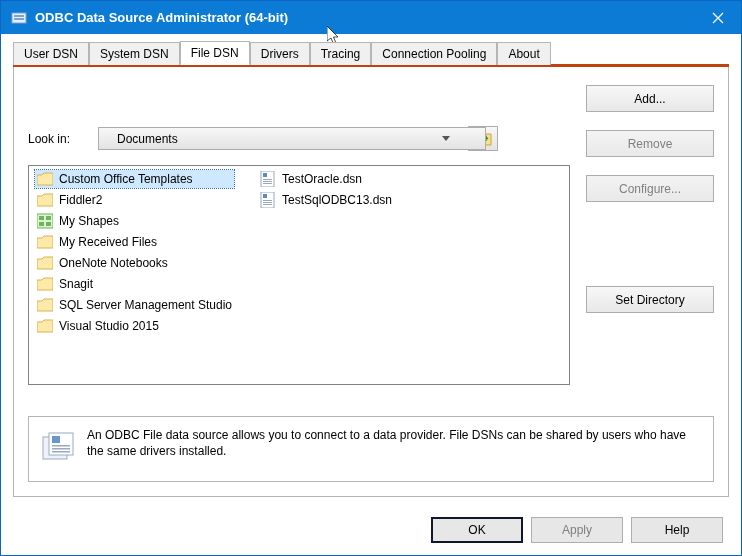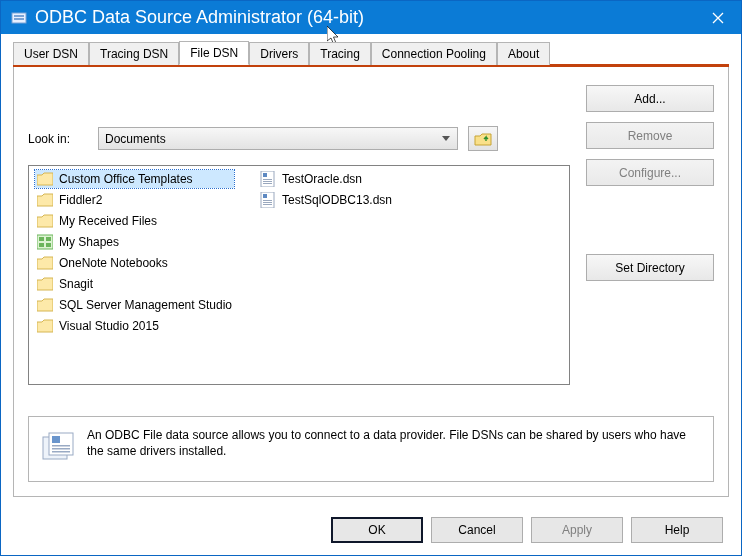--- a/index.html
+++ b/index.html
@@ -1,37 +1,37 @@
 <!DOCTYPE html>
 <html><head>
 <meta charset="utf-8">
 <style>
   * { box-sizing: border-box; font-family: "Segoe UI", Tahoma, sans-serif; font-size: 12px; }
   body { margin: 0; background: #fff; }
   .window { width: 742px; height: 556px; background: #fff; position: relative; border: 1px solid #0b66c3; }
   .titlebar { height: 33px; background: #0b7bd6; display: flex; align-items: center; padding: 0 10px; color: #fff; position: relative; }
   .titlebar .appicon { width: 16px; height: 16px; margin-right: 8px; display: inline-flex; }
-  .titlebar .title { font-size: 18px; flex: 1; }
+  .titlebar .title { font-size: 13px; flex: 1; font-weight: bold; }
   .titlebar .close { width: 46px; height: 33px; display: flex; align-items: center; justify-content: center; position: absolute; right: 0; top: 0; }
   .cursor-arrow { position: absolute; left: 326px; top: 25px; pointer-events: none; }
 
   .client { padding: 8px 12px 12px 12px; }
   .tabstrip { display: flex; align-items: flex-end; height: 25px; border-bottom: 3px solid #c2410c; margin-bottom: 0; }
   .tab { padding: 4px 10px 4px 10px; border: 1px solid #b5b5b5; border-bottom: none; background: #f0f0f0; margin-right: 0; position: relative; top: 1px; cursor: pointer; }
   .tab.active { background: #fff; top: 1px; border-bottom: 1px solid #fff; z-index: 2; }
   .tabpanel { border: 1px solid #b5b5b5; border-top: none; padding: 18px 14px 14px 14px; height: 430px; position: relative; }
 
   .lookrow { display: flex; align-items: center; gap: 10px; margin-top: 41px; }
   .lookrow label { width: 60px; }
-  .lookrow select { width: 360px; height: 23px; border: 1px solid #adadad; background: linear-gradient(#f7f7f7,#e3e3e3); padding: 0 18px 0 6px; appearance: none; position: relative; }
+  .lookrow select { width: 388px; height: 23px; border: 1px solid #adadad; background: linear-gradient(#f7f7f7,#e3e3e3); padding: 0 18px 0 18px; appearance: none; position: relative; }
   .select-wrap { position: relative; width: 360px; }
   .select-wrap::after { content: ""; position: absolute; right: 8px; top: 9px; width: 0; height: 0; border-left: 4px solid transparent; border-right: 4px solid transparent; border-top: 5px solid #555; pointer-events: none; }
   .upbtn { width: 30px; height: 25px; border: 1px solid #adadad; background: linear-gradient(#f7f7f7,#e3e3e3); display: flex; align-items: center; justify-content: center; cursor: pointer; }
 
-  .rightcol { position: absolute; right: 14px; top: 18px; width: 128px; display: flex; flex-direction: column; gap: 10px; }
+  .rightcol { position: absolute; right: 14px; top: 18px; width: 128px; display: flex; flex-direction: column; gap: 18px; }
   .rightcol button { height: 27px; border: 1px solid #adadad; background: linear-gradient(#f7f7f7,#e8e8e8); cursor: pointer; }
   .rightcol button:disabled { color: #808080; background: linear-gradient(#f3f3f3,#e9e9e9); cursor: default; }
   .rightcol .gap-big { height: 48px; }
 
   .listbox { margin-top: 14px; width: 542px; height: 220px; border: 1px solid #828282; padding: 4px 6px; display: flex; flex-direction: row; gap: 24px; overflow: hidden; }
   .listcol { display: flex; flex-direction: column; gap: 3px; }
   .item { display: flex; align-items: center; gap: 6px; height: 18px; padding: 0 2px; cursor: pointer; white-space: nowrap; }
   .item.sel { background: #cde8ff; outline: 1px dotted #2a6fcf; }
   .folder-icon { width: 16px; height: 14px; display: inline-block; }
   .file-dsn-icon { width: 16px; height: 16px; display: inline-block; }
@@ -66,21 +66,21 @@
         </svg>
     </div>
     <svg class="cursor-arrow" width="14" height="20" viewBox="0 0 14 20">
       <path d="M0 0 L0 15 L4 12 L6.5 18 L9 17 L6.5 11 L11 11 Z" fill="#fff" stroke="#000" stroke-width="0.7"></path>
     </svg>
   </div>
 
   <div class="client">
     <div class="tabstrip">
       <div class="tab">User DSN</div>
-      <div class="tab">Tracing DSN</div>
+      <div class="tab">System DSN</div>
       <div class="tab active">File DSN</div>
       <div class="tab">Drivers</div>
       <div class="tab">Tracing</div>
       <div class="tab">Connection Pooling</div>
       <div class="tab">About</div>
     </div>
 
     <div class="tabpanel">
 
       <div class="lookrow">
@@ -114,34 +114,34 @@
                 </svg></span>
             <span>Custom Office Templates</span>
           </div>
           <div class="item">
             <span class="folder-icon"><svg viewBox="0 0 16 14">
                   <path d="M0 3 L5 3 L7 1 L16 1 L16 13 L0 13 Z" fill="#fde9a9" stroke="#d6b653"></path>
                 </svg></span>
             <span>Fiddler2</span>
           </div>
           <div class="item">
-            <span class="folder-icon"><svg viewBox="0 0 16 14">
-                  <path d="M0 3 L5 3 L7 1 L16 1 L16 13 L0 13 Z" fill="#fde9a9" stroke="#d6b653"></path>
-                </svg></span>
-            <span>My Received Files</span>
-          </div>
-          <div class="item">
             <span class="visio-icon"><svg viewBox="0 0 16 16">
                   <rect x="0" y="1" width="16" height="14" fill="#ddf3d2" stroke="#6bb55b"></rect>
                   <rect x="2" y="3" width="5" height="4" fill="#6bb55b"></rect>
                   <rect x="9" y="3" width="5" height="4" fill="#6bb55b"></rect>
                   <rect x="2" y="9" width="5" height="4" fill="#6bb55b"></rect>
                   <rect x="9" y="9" width="5" height="4" fill="#6bb55b"></rect>
                 </svg></span>
             <span>My Shapes</span>
+          </div>
+          <div class="item">
+            <span class="folder-icon"><svg viewBox="0 0 16 14">
+                  <path d="M0 3 L5 3 L7 1 L16 1 L16 13 L0 13 Z" fill="#fde9a9" stroke="#d6b653"></path>
+                </svg></span>
+            <span>My Received Files</span>
           </div>
           <div class="item">
             <span class="folder-icon"><svg viewBox="0 0 16 14">
                   <path d="M0 3 L5 3 L7 1 L16 1 L16 13 L0 13 Z" fill="#fde9a9" stroke="#d6b653"></path>
                 </svg></span>
             <span>OneNote Notebooks</span>
           </div>
           <div class="item">
             <span class="folder-icon"><svg viewBox="0 0 16 14">
                   <path d="M0 3 L5 3 L7 1 L16 1 L16 13 L0 13 Z" fill="#fde9a9" stroke="#d6b653"></path>
@@ -197,18 +197,17 @@
           </svg>
         </span>
         <div class="text">An ODBC File data source allows you to connect to a data provider.  File DSNs can be shared by users who have the same drivers installed.</div>
       </div>
 
     </div>
   </div>
 
   <div class="footer">
     <button class="default">OK</button>
-    <button>Cancel</button>
     <button disabled="">Apply</button>
     <button>Help</button>
   </div>
 
 </div>
 
 </body></html>

